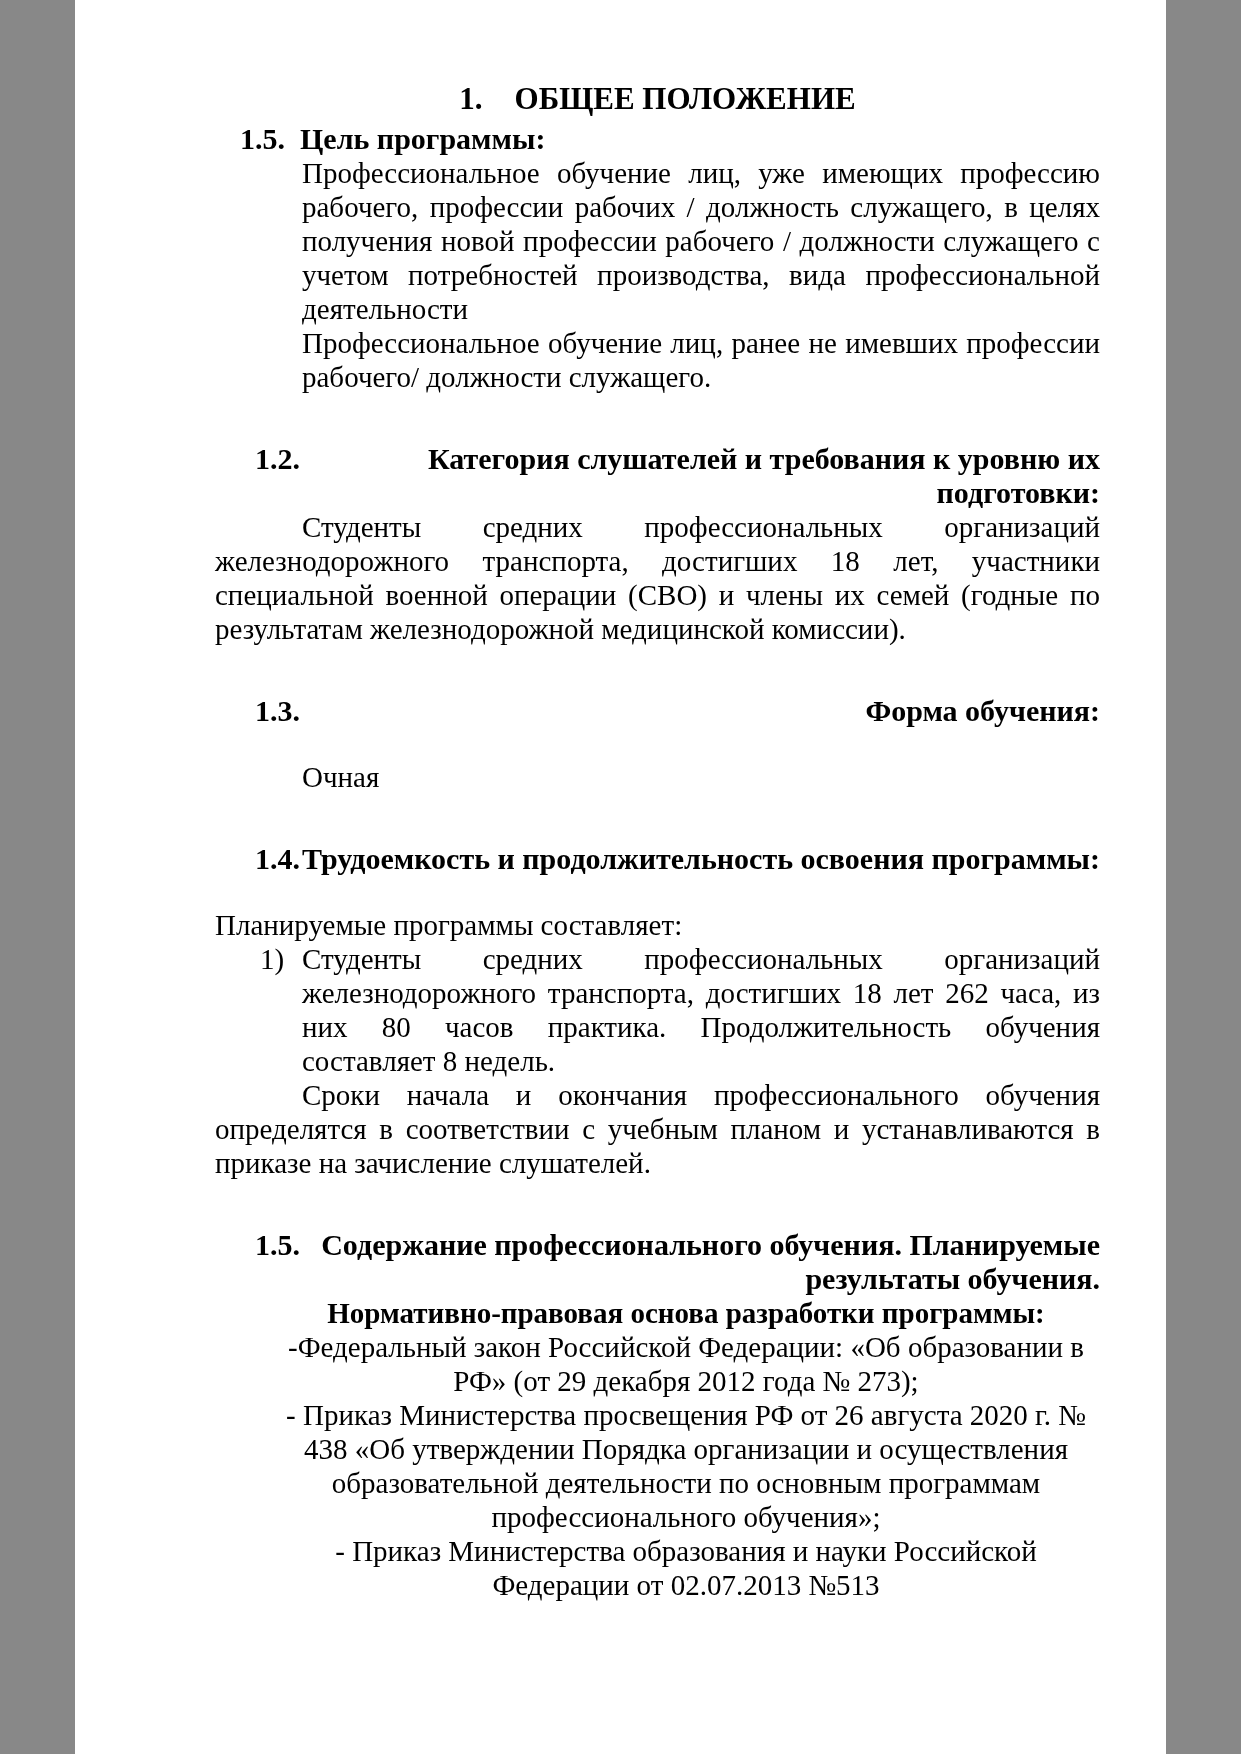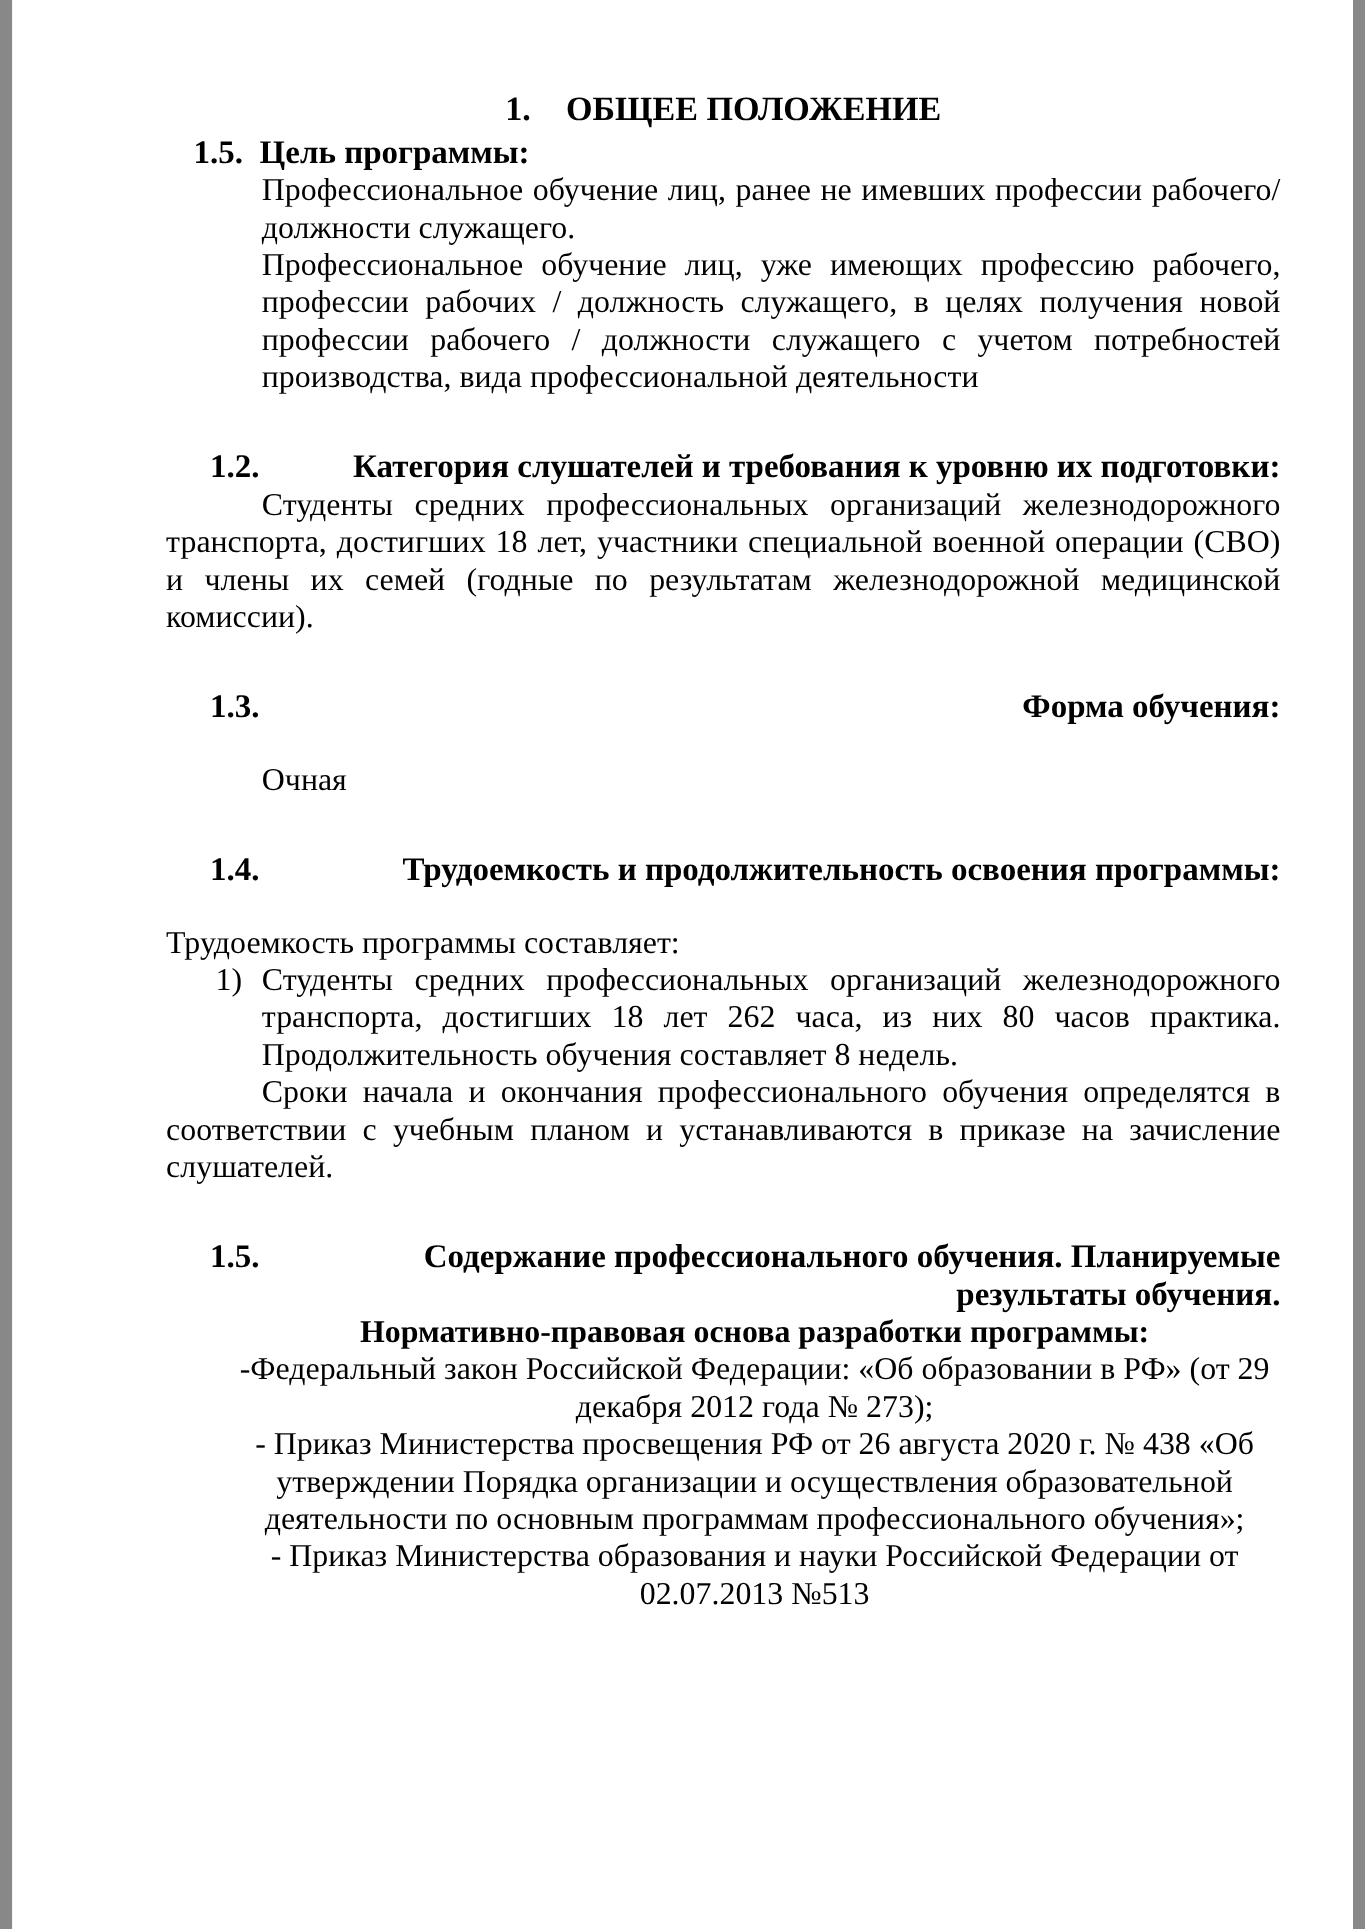--- a/index.html
+++ b/index.html
@@ -1,18 +1,18 @@
 <!DOCTYPE html>
 <html lang="ru"><head>
 <meta charset="utf-8">
 <style>
   html,body{margin:0;padding:0;background:#888;}
   .page{
     position:relative;
-    width:1219px;height:1754px;
+    width:1091px;height:1754px;
     margin:0 auto;
     background:#ffffff;
     color:#000000;
     font-family:"Liberation Serif","DejaVu Serif",serif;
     font-size:29px;
     line-height:34px;
     box-sizing:border-box;
     padding:82px 66px 7px 140px;
     overflow:hidden;
   }
@@ -58,40 +58,40 @@
 <div class="page">
 
   <h1 class="doc-title">
     <span class="tnum">1.</span><span>ОБЩЕЕ ПОЛОЖЕНИЕ</span>
   </h1>
 
   <div class="h2row mt-xs">
     <span class="hnum">1.5.</span>
     <span class="htxt">Цель программы:</span>
   </div>
+  <p class="bi just">Профессиональное обучение лиц, уже имеющих профессию рабочего, профессии рабочих / должность служащего, в целях получения новой профессии рабочего / должности служащего с учетом потребностей производства, вида профессиональной деятельности</p>
   <p class="bi just">Профессиональное обучение лиц, ранее не имевших профессии рабочего/ должности служащего.</p>
-  <p class="bi just">Профессиональное обучение лиц, уже имеющих профессию рабочего, профессии рабочих / должность служащего, в целях получения новой профессии рабочего / должности служащего с учетом потребностей производства, вида профессиональной деятельности</p>
 
   <div class="h2row mt-lg">
     <span class="hnum">1.2.</span>
     <span class="htxt">Категория слушателей и требования к уровню их подготовки:</span>
   </div>
   <p class="fi just">Студенты средних профессиональных организаций железнодорожного транспорта, достигших 18 лет, участники специальной военной операции (СВО) и члены их семей (годные по результатам железнодорожной медицинской комиссии).</p>
 
   <div class="h2row mt-lg">
     <span class="hnum">1.3.</span>
     <span class="htxt">Форма обучения:</span>
   </div>
   <p class="bi mt-sm">Очная</p>
 
   <div class="h2row mt-lg">
     <span class="hnum">1.4.</span>
     <span class="htxt">Трудоемкость и продолжительность освоения программы:</span>
   </div>
-  <p class="mt-sm">Трудоемкость программы составляет:</p>
+  <p class="mt-sm">Планируемые программы составляет:</p>
   <div class="li-row">
     <span class="li-m">1)</span>
     <p class="li-t just">Студенты средних профессиональных организаций железнодорожного транспорта, достигших 18 лет 262 часа, из них 80 часов практика. Продолжительность обучения составляет 8 недель.</p>
   </div>
   <p class="fi just">Сроки начала и окончания профессионального обучения определятся в соответствии с учебным планом и устанавливаются в приказе на зачисление слушателей.</p>
 
   <div class="h2row mt-lg">
     <span class="hnum">1.5.</span>
     <span class="htxt">Содержание профессионального обучения. Планируемые результаты обучения.</span>
   </div>

